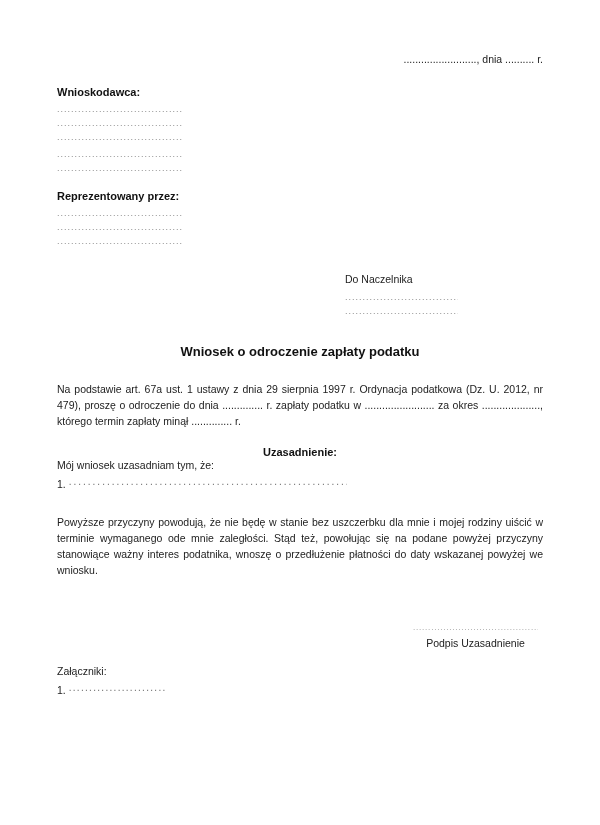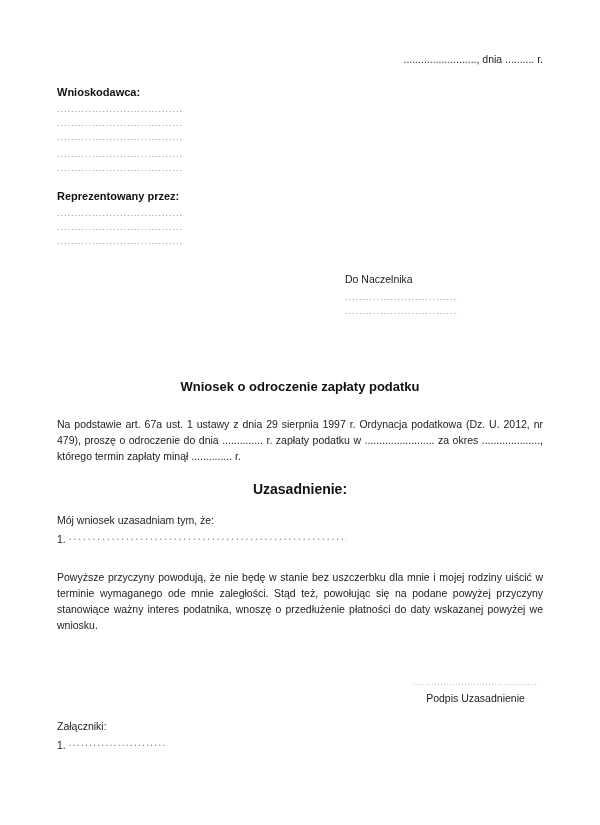--- a/index.html
+++ b/index.html
@@ -44,42 +44,41 @@
     white-space: nowrap;
     overflow: hidden;
   }
   .w126 { width: 126px; }
   .w113 { width: 113px; }
   .applicant-section { margin-top: 20px; }
   .address-section { margin-top: 3px; }
   .representative-section { margin-top: 14px; }
   .addressee-section { margin-top: 24px; margin-left: 288px; }
   .doc-title {
-    margin-top: 60px;
+    margin-top: 25px;
     text-align: center;
     font-size: 13px;
     font-weight: bold;
     color: #111;
   }
   .para {
     margin-top: 22px;
     font-size: 10.5px;
     line-height: 16px;
     text-align: justify;
     color: #222;
   }
   .section-heading {
     margin-top: 17px;
     text-align: center;
-    font-size: 14px;
+    font-size: 11px;
     font-weight: bold;
     color: #111;
   }
   .intro-line {
-    margin-top: 16px;
     font-size: 10.5px;
     line-height: 15px;
     color: #222;
   }
   .numbered-item {
     margin-top: 3px;
     font-size: 10.5px;
     line-height: 15px;
     white-space: nowrap;
     color: #222;

